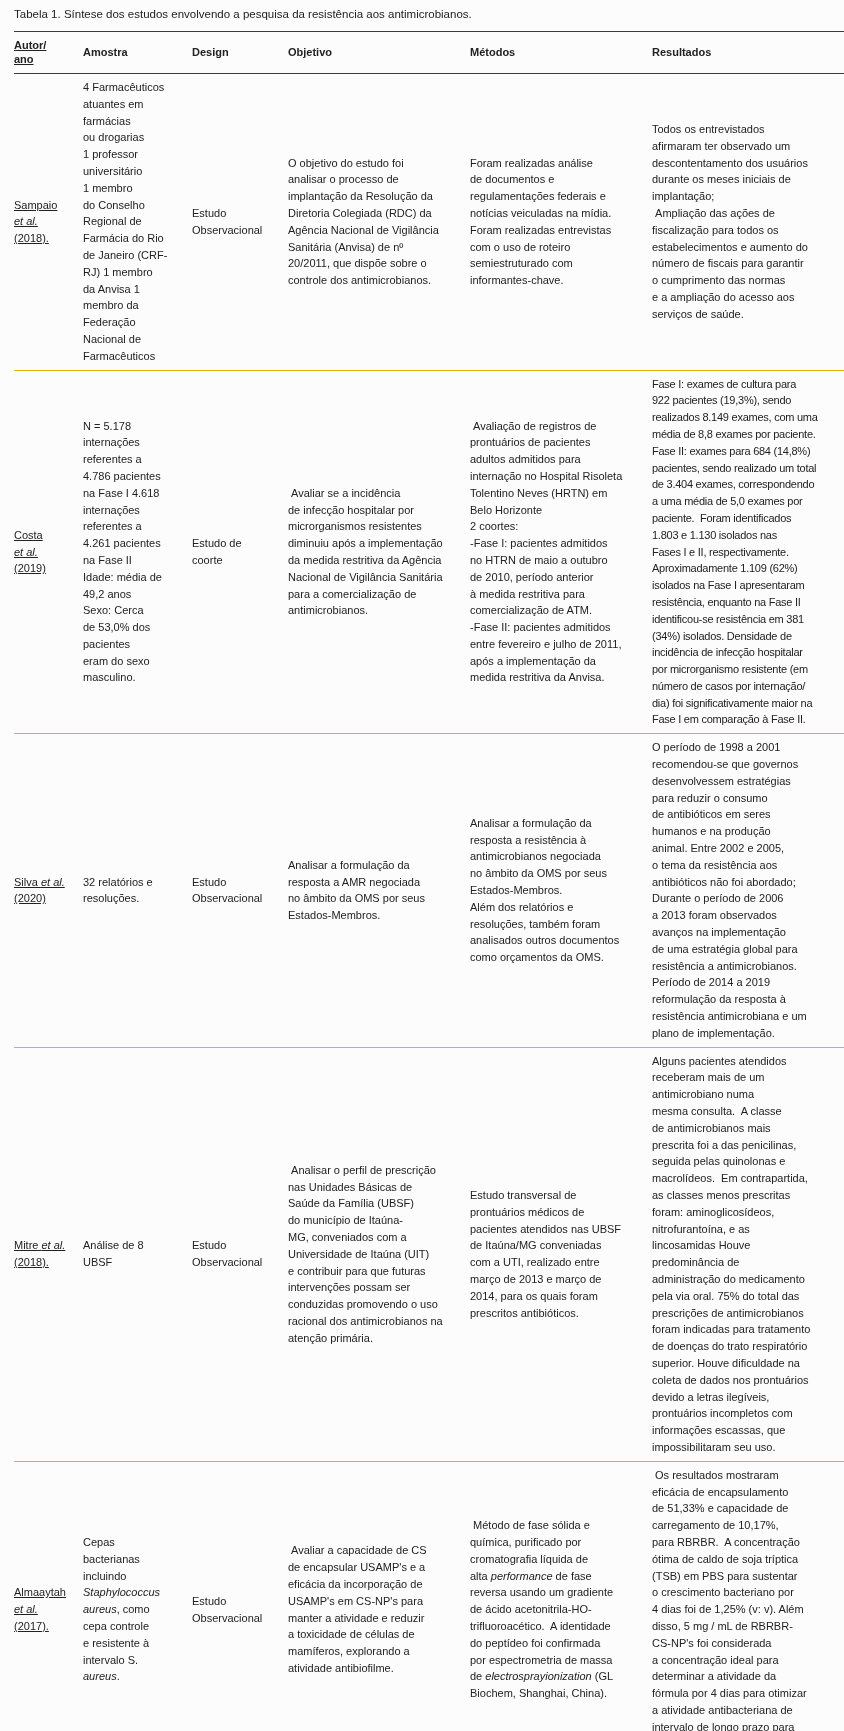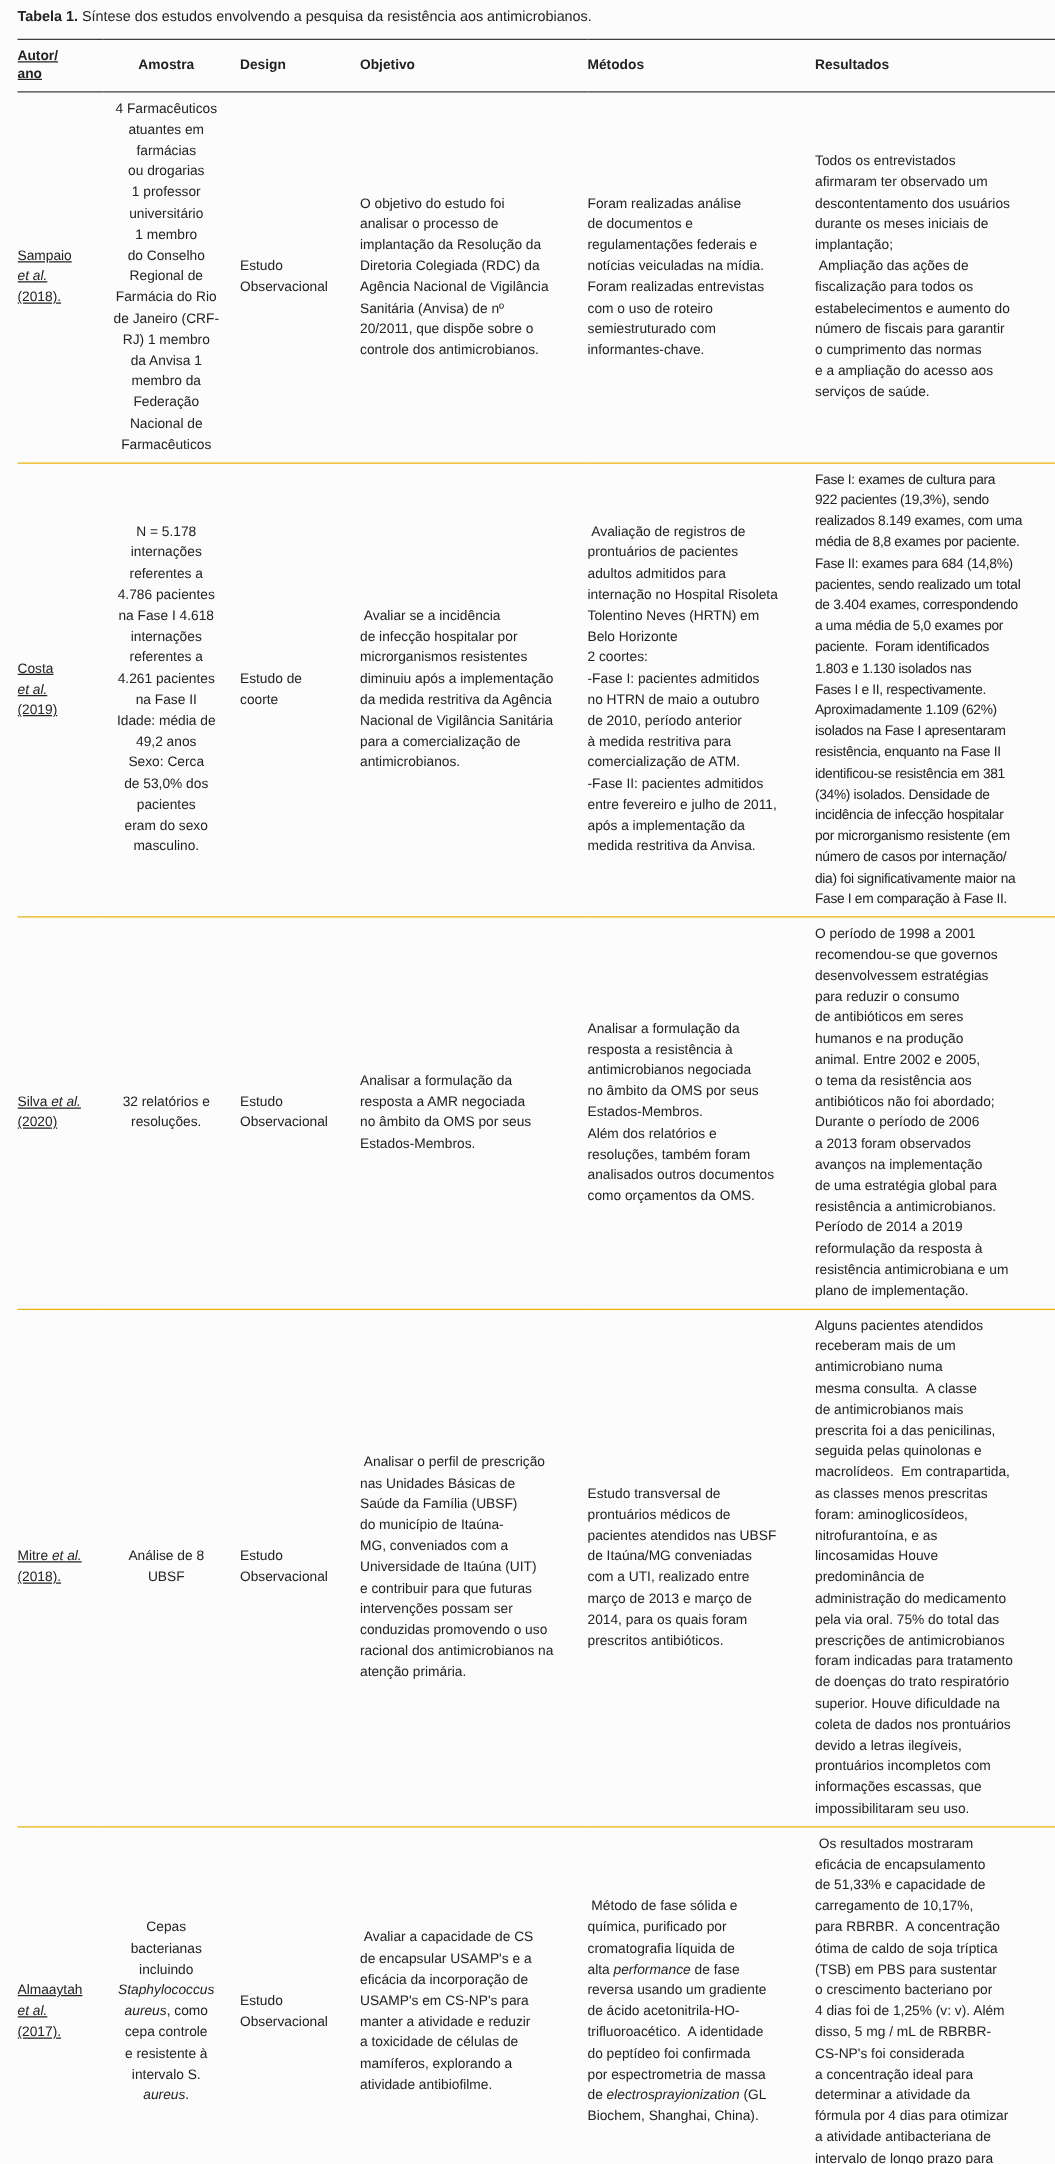--- a/index.html
+++ b/index.html
@@ -2,37 +2,37 @@
 <html><head>
 <meta charset="utf-8">
 <style>
   html,body{margin:0;padding:0;}
   body{
     width:844px;min-height:1731px;background:#fcfcfc;color:#222;
     font-family:"Liberation Sans","DejaVu Sans",sans-serif;
   }
   .page{padding:7px 13px 0 14px;}
   .caption{font-size:11.5px;line-height:15px;margin-bottom:9px;}
-  .caption .cap-label{font-weight:bold;}
+  .caption .cap-label{font-weight:normal;}
   .tbl{display:table;table-layout:fixed;width:817px;border-collapse:collapse;}
   .tr{display:table-row;}
   .th,.td{
     display:table-cell;vertical-align:middle;
     font-size:11px;line-height:16.8px;
     white-space:pre-wrap;
     padding:5px 9px 5px 0;
     overflow:hidden;
   }
   .th{font-weight:bold;line-height:13.5px;padding-top:7px;padding-bottom:7px;}
   .th.it{}
   .hdr .th{border-top:1.3px solid #3c3c3c;border-bottom:1.3px solid #3c3c3c;}
   .row .td{border-bottom:1px solid #eab308;}
   .row:last-child .td{border-bottom:1.5px solid #3c3c3c;}
   .c-autor{width:60px;text-decoration:underline;}
-  .c-amostra{width:100px;text-align:center;}
+  .c-amostra{width:100px;}
   .c-design{width:87px;}
   .c-objetivo{width:173px;}
   .c-metodos{width:173px;}
   .c-resultados{width:197px;padding-right:0;}
   .condensed{letter-spacing:-0.25px;}
   i{font-style:italic;}
 </style>
 </head>
 <body>
 

